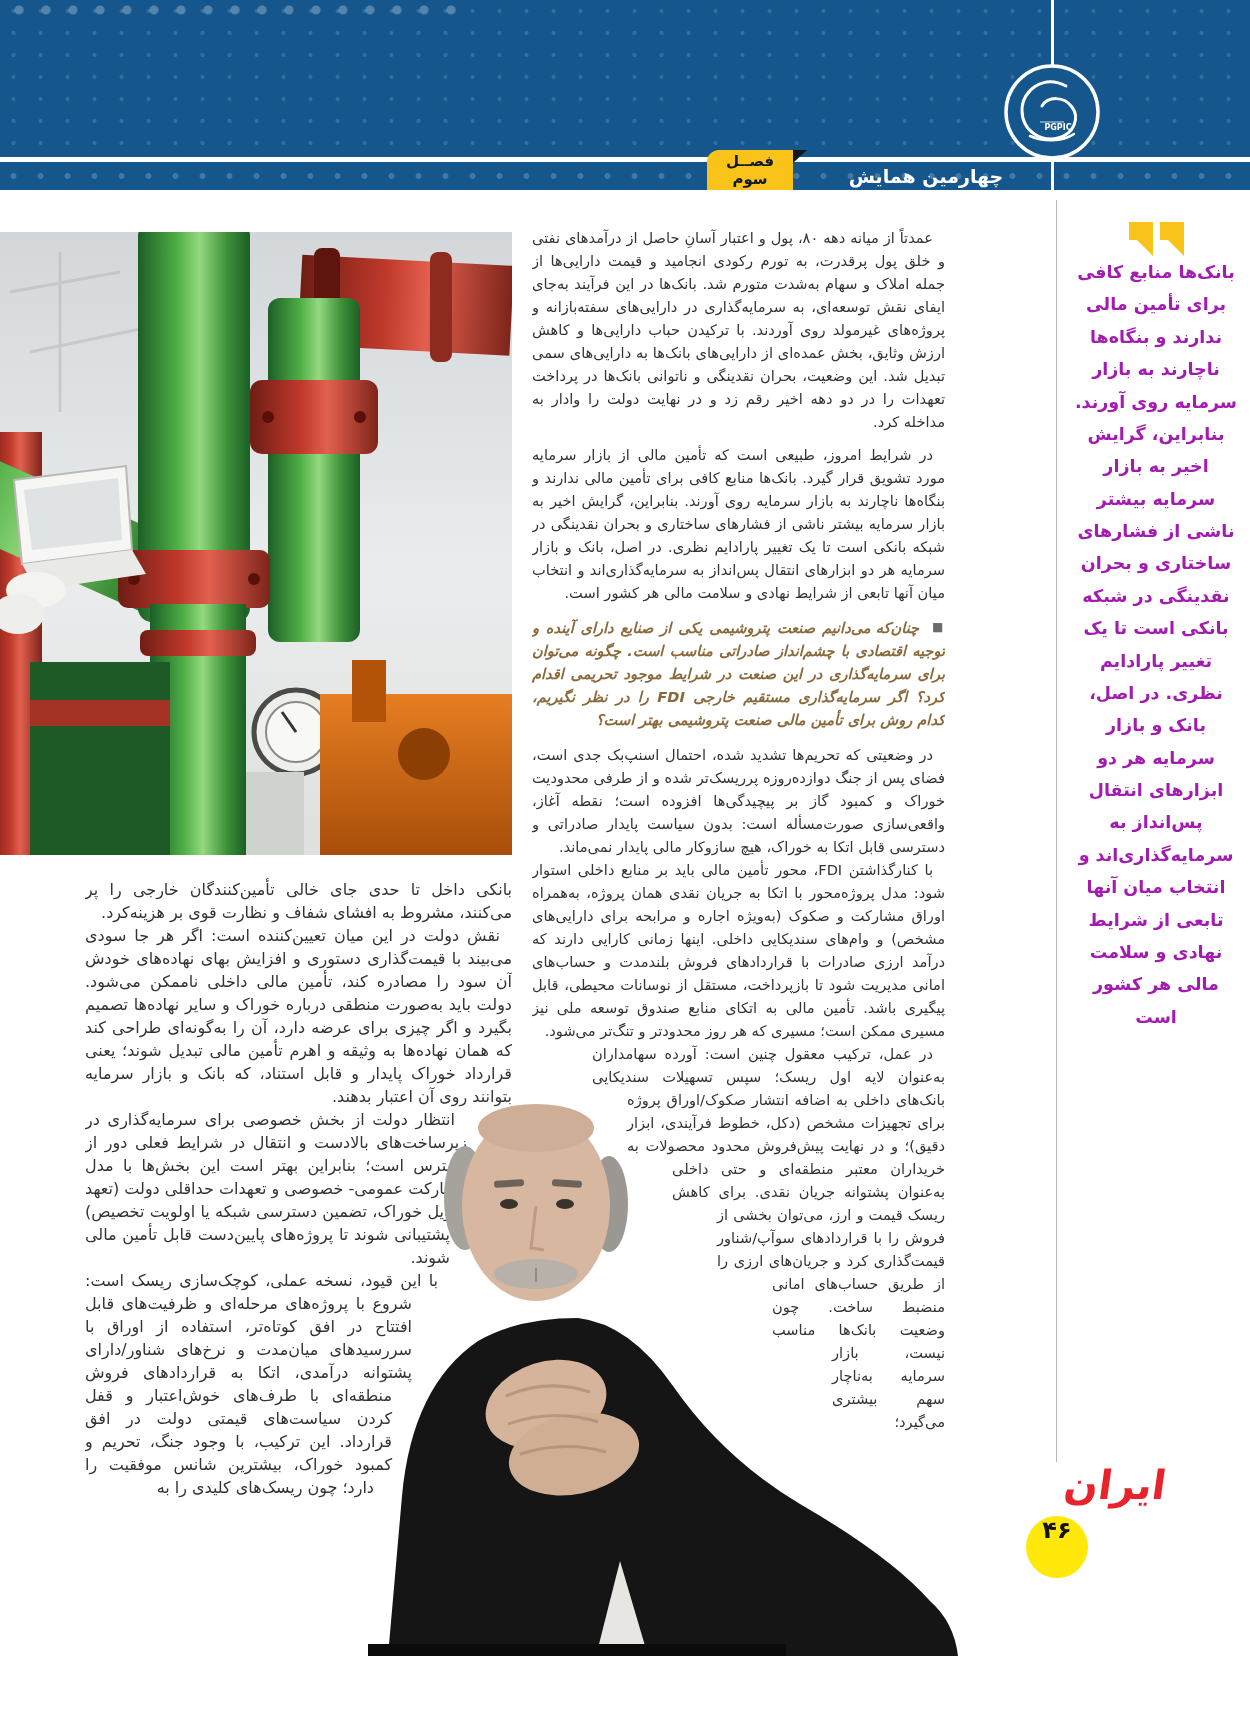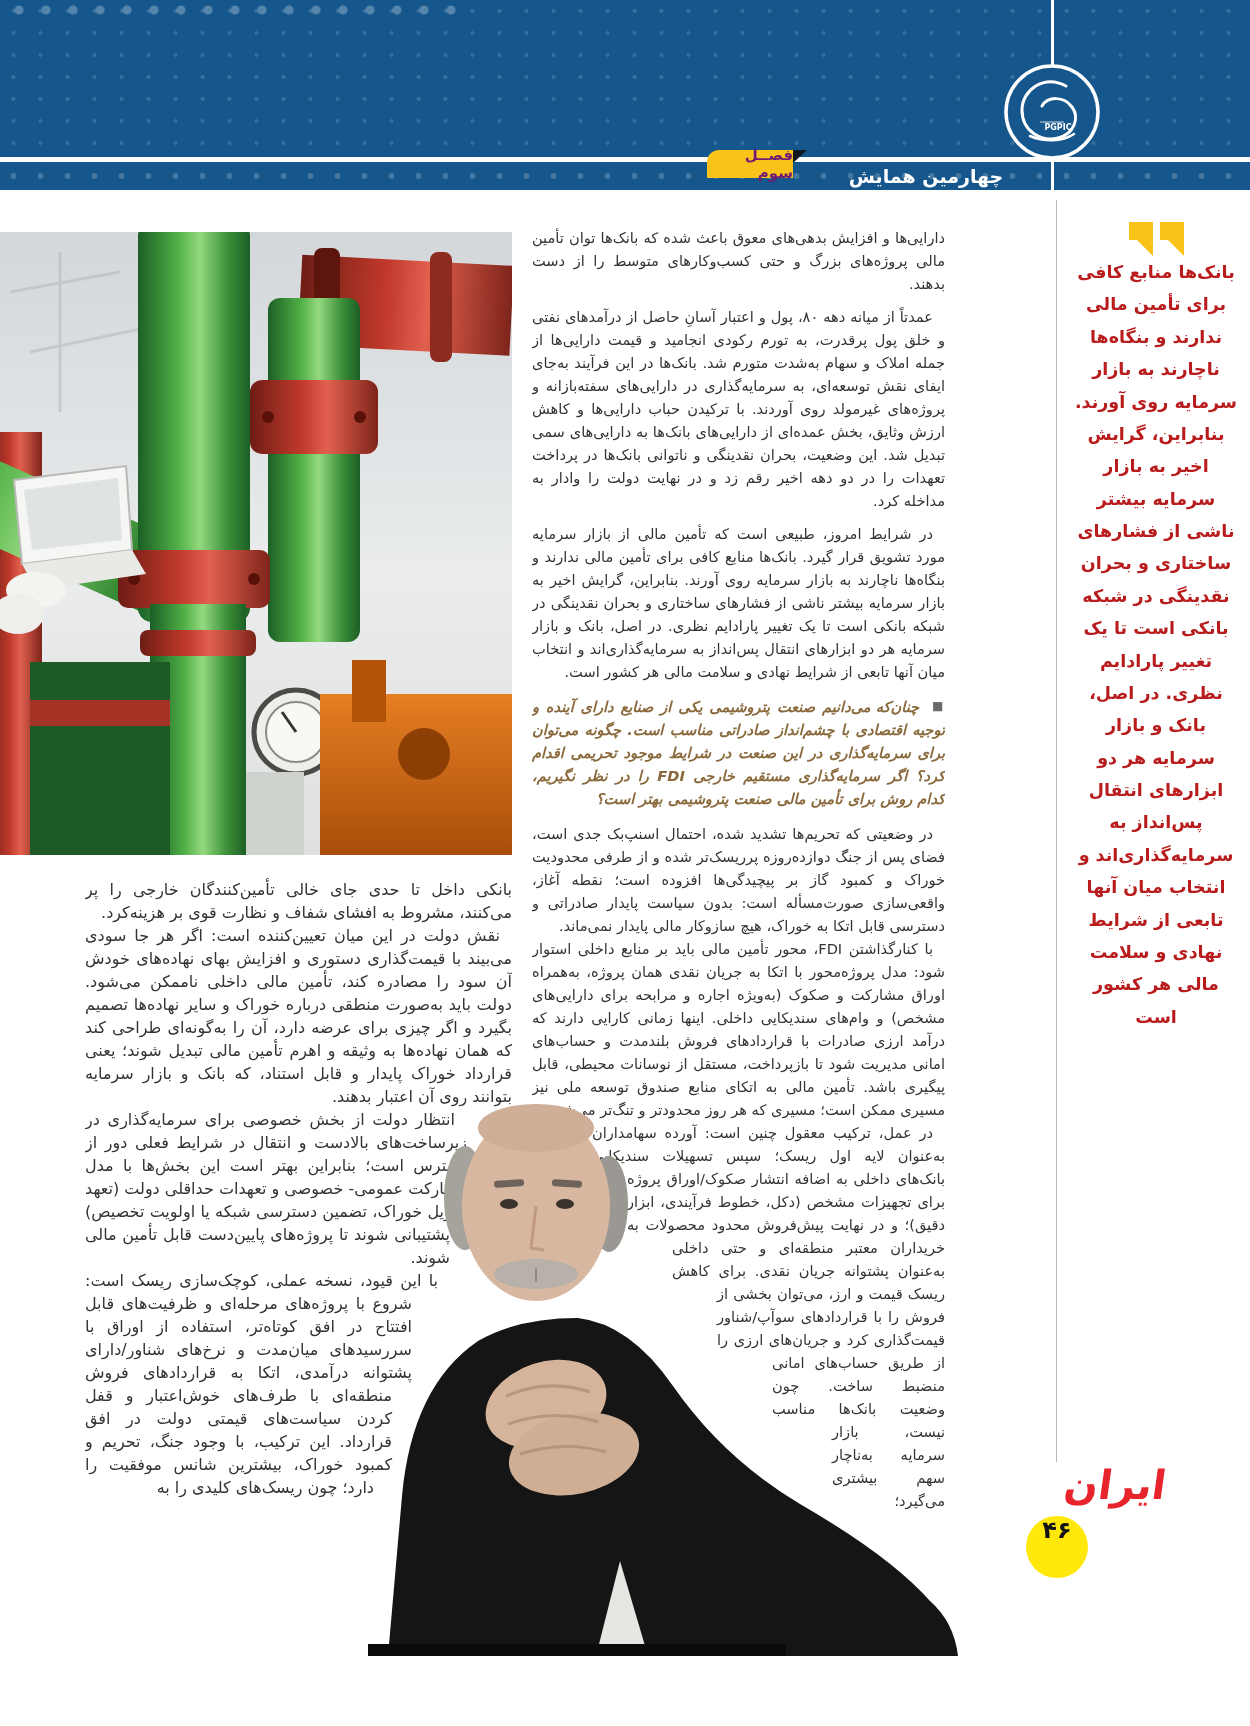--- a/index.html
+++ b/index.html
@@ -27,42 +27,42 @@
     background-image:radial-gradient(circle, rgba(255,255,255,0.20) 2.5px, transparent 3.4px);
     background-size:27px 28px;
   }
   .header-vline { position:absolute; left:1051px; top:0; width:3px; height:190px; background:#ffffff; }
   .logo-wrap { position:absolute; left:1000px; top:58px; }
   .header-title {
     position:absolute; left:812px; top:161px; width:228px; height:30px; line-height:30px;
     text-align:center; color:#ffffff; font-weight:bold; font-size:19px;
   }
   .chapter-tab {
-    position:absolute; left:707px; top:150px; width:86px; height:28px;
+    position:absolute; left:707px; top:150px; width:86px; height:40px;
     background:#f9c31a; border-radius:12px 0 0 0;
-    color:#701a75; font-weight:bold; font-size:15px;
-    display:flex; align-items:center; justify-content:center;
+    color:#0f172a; font-weight:bold; font-size:15px;
+    display:flex; align-items:center; justify-content:center;text-align:center;
   }
   .tab-notch {
     position:absolute; left:793px; top:150px; width:0; height:0;
     border-left:14px solid #10181f; border-bottom:13px solid transparent;
   }
   
   .photo-pipes { position:absolute; left:0; top:232px; }
   .photo-man  { position:absolute; left:368px; top:1056px; }
   
   .divider-v { position:absolute; left:1056px; top:200px; width:1px; height:1262px; background:#b8b8b8; }
   .pullquote { position:absolute; left:1072px; top:222px; width:168px; text-align:center; }
   .qmarks { display:flex; justify-content:center; gap:7px; margin-bottom:16px; }
   .qmark { position:relative; width:24px; height:18px; background:#f9c31a; }
   .qmark::after {
     content:""; position:absolute; top:18px; right:0; width:0; height:0;
     border-top:16px solid #f9c31a; border-left:16px solid transparent;
   }
-  .pq-text { font-weight:bold; font-size:17.5px; line-height:1.85; color:#b91c1c; }
+  .pq-text { font-weight:bold; font-size:17.5px; line-height:1.85; color:#a21caf; }
   
   .col-right {
     position:absolute; left:532px; top:226px; width:413px; height:1440px; overflow:hidden;
     font-size:14.6px; line-height:23px; color:#333333; text-align:justify;
   }
   .col-left {
     position:absolute; left:85px; top:878px; width:427px; height:800px; overflow:hidden;
     font-size:16px; line-height:23px; color:#333333; text-align:justify;
   }
   .col-right p, .col-left p { margin:0; text-indent:12px; }
@@ -183,21 +183,20 @@
 
   <div class="pullquote">
     <div class="qmarks">
       <span class="qmark"></span>
       <span class="qmark"></span>
     </div>
     <div class="pq-text">بانک‌ها منابع کافی برای تأمین مالی ندارند و بنگاه‌ها ناچارند به بازار سرمایه روی آورند. بنابراین، گرایش اخیر به بازار سرمایه بیشتر ناشی از فشارهای ساختاری و بحران نقدینگی در شبکه بانکی است تا یک تغییر پارادایم نظری. در اصل، بانک و بازار سرمایه هر دو ابزارهای انتقال پس‌انداز به سرمایه‌گذاری‌اند و انتخاب میان آنها تابعی از شرایط نهادی و سلامت مالی هر کشور است</div>
   </div>
 
   <div class="col-right">
-    <p class="cont gap">دارایی‌ها و افزایش بدهی‌های معوق باعث شده که بانک‌ها توان تأمین مالی پروژه‌های بزرگ و حتی کسب‌وکارهای متوسط را از دست بدهند.</p>
     <p class="gap">عمدتاً از میانه دهه ۸۰، پول و اعتبار آسانِ حاصل از درآمدهای نفتی و خلق پول پرقدرت، به تورم رکودی انجامید و قیمت دارایی‌ها از جمله املاک و سهام به‌شدت متورم شد. بانک‌ها در این فرآیند به‌جای ایفای نقش توسعه‌ای، به سرمایه‌گذاری در دارایی‌های سفته‌بازانه و پروژه‌های غیرمولد روی آوردند. با ترکیدن حباب دارایی‌ها و کاهش ارزش وثایق، بخش عمده‌ای از دارایی‌های بانک‌ها به دارایی‌های سمی تبدیل شد. این وضعیت، بحران نقدینگی و ناتوانی بانک‌ها در پرداخت تعهدات را در دو دهه اخیر رقم زد و در نهایت دولت را وادار به مداخله کرد.</p>
     <p class="gap">در شرایط امروز، طبیعی است که تأمین مالی از بازار سرمایه مورد تشویق قرار گیرد. بانک‌ها منابع کافی برای تأمین مالی ندارند و بنگاه‌ها ناچارند به بازار سرمایه روی آورند. بنابراین، گرایش اخیر به بازار سرمایه بیشتر ناشی از فشارهای ساختاری و بحران نقدینگی در شبکه بانکی است تا یک تغییر پارادایم نظری. در اصل، بانک و بازار سرمایه هر دو ابزارهای انتقال پس‌انداز به سرمایه‌گذاری‌اند و انتخاب میان آنها تابعی از شرایط نهادی و سلامت مالی هر کشور است.</p>
     <p class="question">
       <span class="q-square">■</span>
       <span>چنان‌که می‌دانیم صنعت پتروشیمی یکی از صنایع دارای آینده و توجیه اقتصادی با چشم‌انداز صادراتی مناسب است. چگونه می‌توان برای سرمایه‌گذاری در این صنعت در شرایط موجود تحریمی اقدام کرد؟ اگر سرمایه‌گذاری مستقیم خارجی FDI را در نظر نگیریم، کدام روش برای تأمین مالی صنعت پتروشیمی بهتر است؟</span>
     </p>
     <p>در وضعیتی که تحریم‌ها تشدید شده، احتمال اسنپ‌بک جدی است، فضای پس از جنگ دوازده‌روزه پرریسک‌تر شده و از طرفی محدودیت خوراک و کمبود گاز بر پیچیدگی‌ها افزوده است؛ نقطه آغاز، واقعی‌سازی صورت‌مسأله است: بدون سیاست پایدار صادراتی و دسترسی قابل اتکا به خوراک، هیچ سازوکار مالی پایدار نمی‌ماند.</p>
     <p>با کنارگذاشتن FDI، محور تأمین مالی باید بر منابع داخلی استوار شود: مدل پروژه‌محور با اتکا به جریان نقدی همان پروژه، به‌همراه اوراق مشارکت و صکوک (به‌ویژه اجاره و مرابحه برای دارایی‌های مشخص) و وام‌های سندیکایی داخلی. اینها زمانی کارایی دارند که درآمد ارزی صادرات با قراردادهای فروش بلندمدت و حساب‌های امانی مدیریت شود تا بازپرداخت، مستقل از نوسانات محیطی، قابل پیگیری باشد. تأمین مالی به اتکای منابع صندوق توسعه ملی نیز مسیری ممکن است؛ مسیری که هر روز محدودتر و تنگ‌تر می‌شود.</p>
     <div class="spL" style="width:60px;height:60px"></div>
     <div class="spL" style="width:95px;height:60px"></div>

